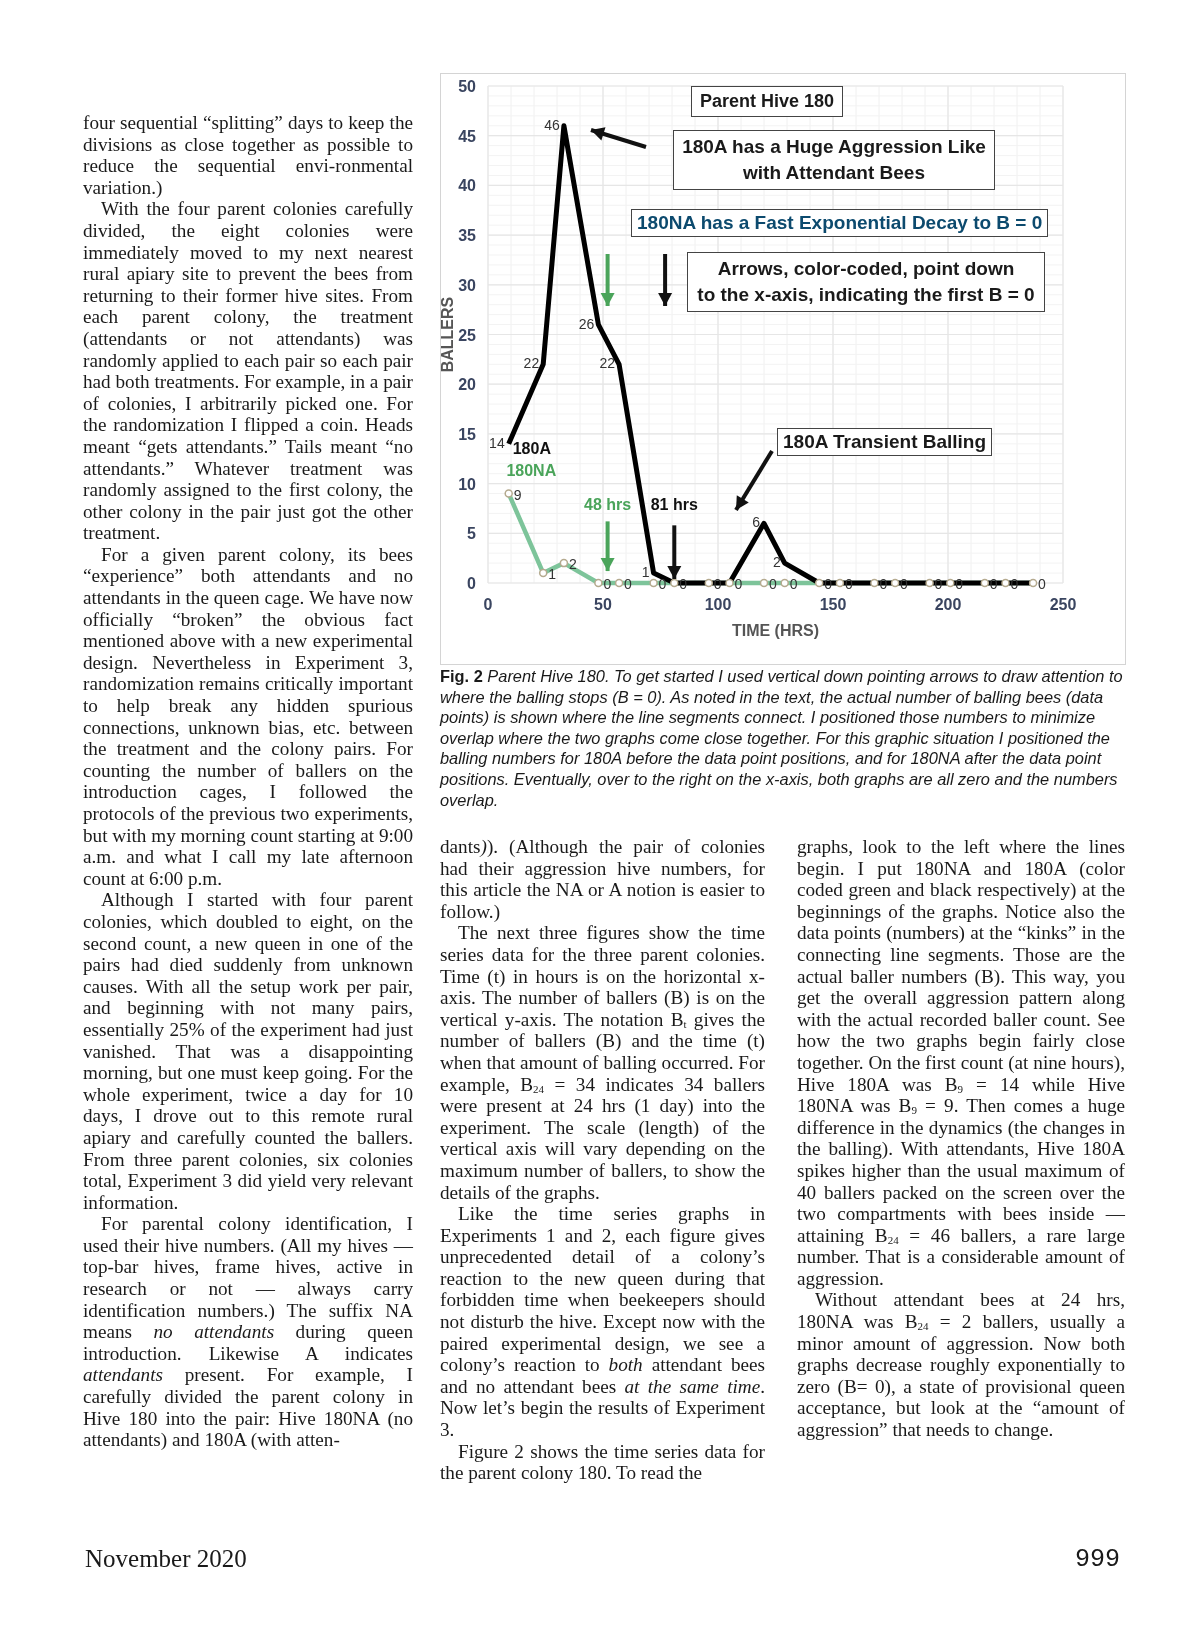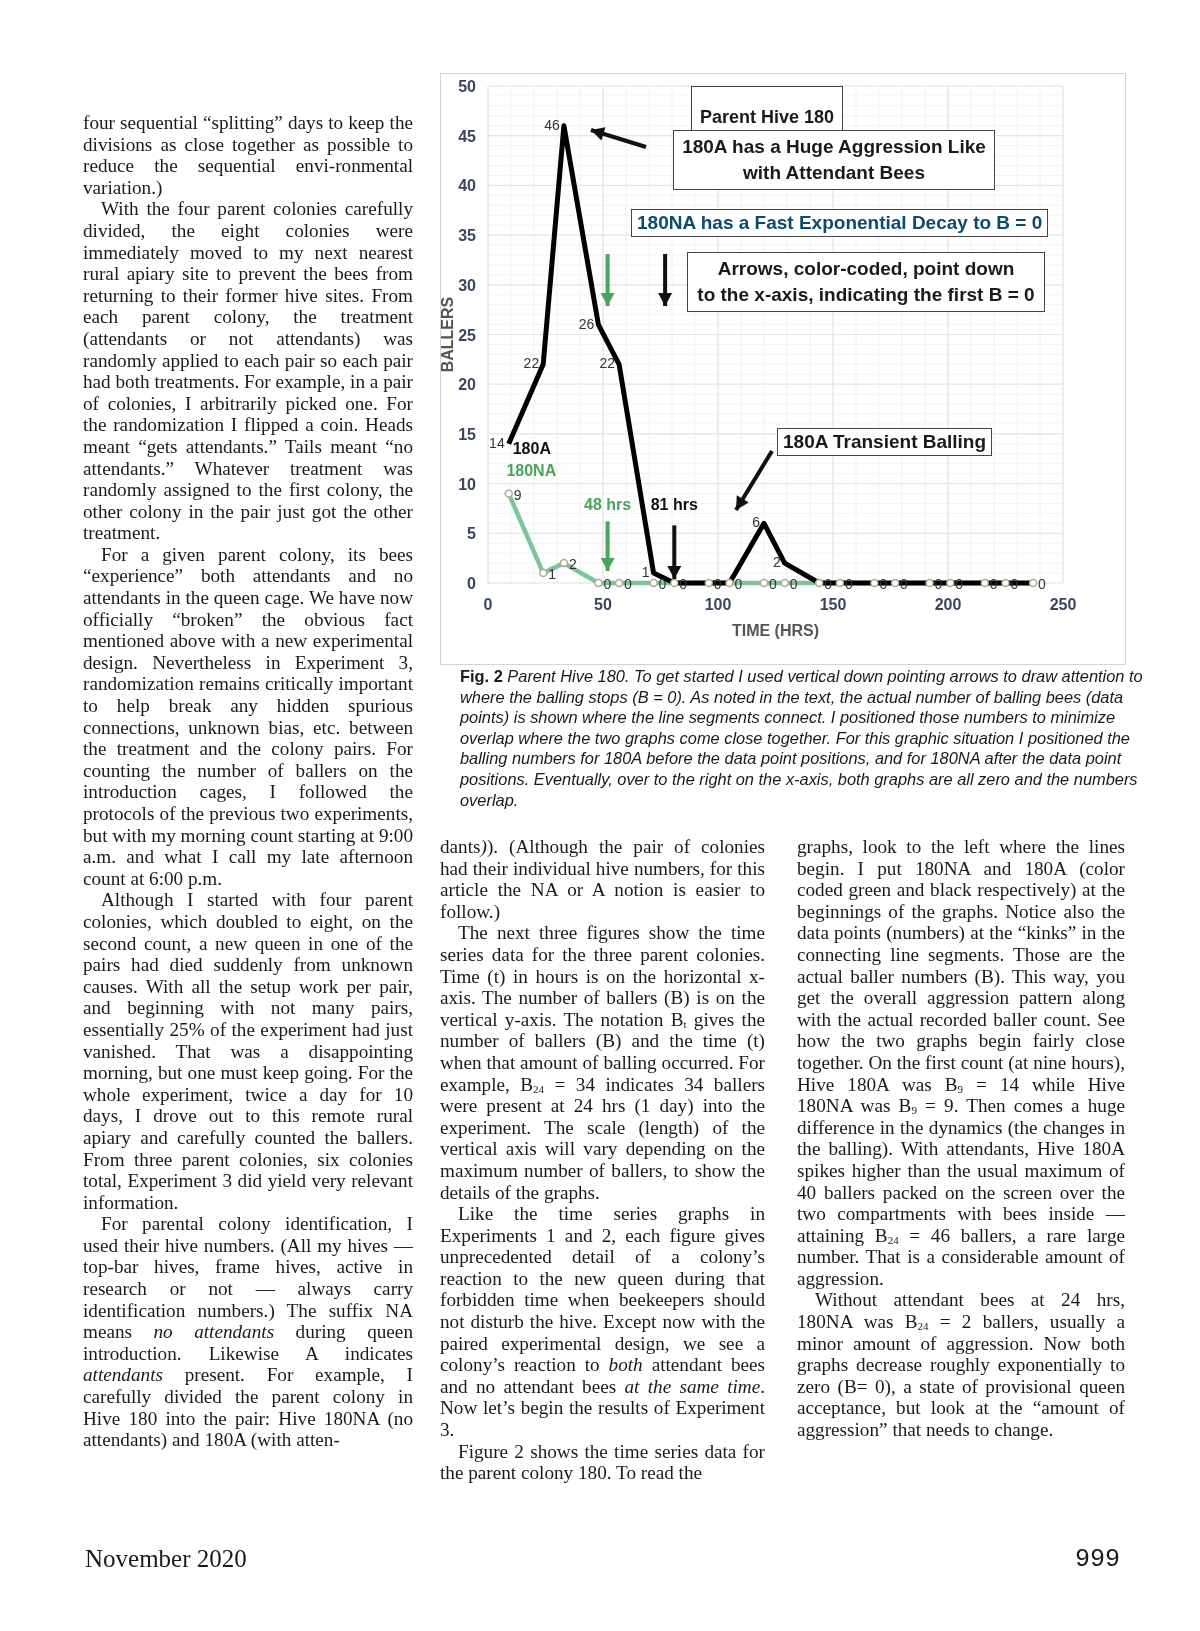--- a/index.html
+++ b/index.html
@@ -7,21 +7,21 @@
   .col { position:absolute; font-family:"Liberation Serif", serif; font-size:19.2px; line-height:21.6px; text-align:justify; }
   .col p { margin:0; text-indent:0; }
   .col p.ind { text-indent:18px; }
   .col em { font-style:italic; }
   sub { font-size:11px; vertical-align:-2px; line-height:0; }
   #col1 { left:83px; top:72px; width:330px;margin-top:40px; }
   #col2 { left:440px; top:836px; width:325px; }
   #col3 { left:797px; top:836px; width:328px; }
   #chart-wrap { position:absolute; left:440px; top:73px; width:684px; height:590px; border:1px solid #d4d4d4; background:#fff; }
   #chart-svg { position:absolute; left:0; top:0; }
-  #caption { position:absolute; left:440px; top:666px; width:684px; font-family:"Liberation Sans", sans-serif; font-size:16.4px; line-height:20.6px; font-style:italic; color:#1a1a1a; text-align:left;margin-left:20px; }
+  #caption { position:absolute; left:440px; top:666px; width:684px; font-family:"Liberation Sans", sans-serif; font-size:16.4px; line-height:20.6px; font-style:italic; color:#1a1a1a; text-align:left; }
   #caption b { font-style:normal; font-weight:bold; }
   #footer-left { position:absolute; left:85px; top:1545px; font-family:"Liberation Serif", serif; font-size:25px; }
   #footer-right { position:absolute; left:1075px; top:1545px; font-family:Liberation Mono, monospace; font-size:25px; }
   .ann { position:absolute; font-family:"Liberation Sans", sans-serif; font-weight:bold; border:1.5px solid #444; background:#fff; text-align:center; white-space:nowrap; }
 </style>
 </head>
 <body>
 
 <div id="col1" class="col">
   <p>four sequential “splitting” days to keep the divisions as close together as possible to reduce the sequential envi-ronmental variation.)</p>
@@ -207,37 +207,37 @@
       <line x1="205" y1="73" x2="150" y2="56" stroke="#111" stroke-width="4"></line>
       <polygon points="150,56 160.35309043683287,66.5268000079207 164.48737822872255,53.15116303416008" fill="#111"></polygon>
       <line x1="166.6" y1="180" x2="166.6" y2="232" stroke="#4aa45a" stroke-width="4"></line>
       <polygon points="166.6,232 173.6,219 159.6,219" fill="#4aa45a"></polygon>
       <line x1="224.1" y1="180" x2="224.1" y2="232" stroke="#111" stroke-width="4"></line>
       <polygon points="224.1,232 231.1,219 217.1,219" fill="#111"></polygon>
       <line x1="331" y1="377" x2="295" y2="436" stroke="#111" stroke-width="4"></line>
       <polygon points="295,436 307.7467153555351,428.5487418750277 295.79576543082226,421.2566368362199" fill="#111"></polygon>
     </svg>
 
-  <div class="ann" style="left:250px;top:12px;padding:20px 8px;font-size:18px;">Parent Hive 180</div>
+  <div class="ann" style="left:250px;top:12px;padding:4px 8px;font-size:18px;">Parent Hive 180</div>
   <div class="ann" style="left:232px;top:56px;width:320px;padding:3px 0;font-size:19px;line-height:26px;white-space:normal;">
     <div>180A has a Huge Aggression Like</div>
     <div>with Attendant Bees</div>
   </div>
   <div class="ann" style="left:190px;top:135px;padding:2px 5px;font-size:19px;color:#0c4a6e;">180NA has a Fast Exponential Decay to B = 0</div>
   <div class="ann" style="left:246px;top:178px;width:356px;padding:3px 0;font-size:19px;line-height:26px;white-space:normal;">
     <div>Arrows, color-coded, point down</div>
     <div>to the x-axis, indicating the first B = 0</div>
   </div>
   <div class="ann" style="left:336px;top:354px;padding:2px 5px;font-size:19px;">180A Transient Balling</div>
 </div>
 
 <div id="caption"><b>Fig. 2</b><span> Parent Hive 180. To get started I used vertical down pointing arrows to draw attention to where the balling stops (B = 0). As noted in the text, the actual number of balling bees (data points) is shown where the line segments connect. I positioned those numbers to minimize overlap where the two graphs come close together. For this graphic situation I positioned the balling numbers for 180A before the data point positions, and for 180NA after the data point positions. Eventually, over to the right on the x-axis, both graphs are all zero and the numbers overlap.</span></div>
 
 <div id="col2" class="col">
-  <p><span>dants</span><em>)</em><span>). (Although the pair of colonies had their individual hive numbers, for this article the NA or A notion is easier to follow.)</span></p>
+  <p><span>dants</span><em>)</em><span>). (Although the pair of colonies had their aggression hive numbers, for this article the NA or A notion is easier to follow.)</span></p>
   <p class="ind"><span>The next three figures show the time series data for the three parent colonies. Time (t) in hours is on the horizontal x-axis. The number of ballers (B) is on the vertical y-axis. The notation B</span><sub>t</sub><span> gives the number of ballers (B) and the time (t) when that amount of balling occurred. For example, B</span><sub>24</sub><span> = 34 indicates 34 ballers were present at 24 hrs (1 day) into the experiment. The scale (length) of the vertical axis will vary depending on the maximum number of ballers, to show the details of the graphs.</span></p>
   <p class="ind"><span>Like the time series graphs in Experiments 1 and 2, each figure gives unprecedented detail of a colony’s reaction to the new queen during that forbidden time when beekeepers should not disturb the hive. Except now with the paired experimental design, we see a colony’s reaction to </span><em>both</em><span> attendant bees and no attendant bees </span><em>at the same time</em><span>. Now let’s begin the results of Experiment 3.</span></p>
   <p class="ind">Figure 2 shows the time series data for the parent colony 180. To read the</p>
 </div>
 
 <div id="col3" class="col">
   <p><span>graphs, look to the left where the lines begin. I put 180NA and 180A (color coded green and black respectively) at the beginnings of the graphs. Notice also the data points (numbers) at the “kinks” in the connecting line segments. Those are the actual baller numbers (B). This way, you get the overall aggression pattern along with the actual recorded baller count. See how the two graphs begin fairly close together. On the first count (at nine hours), Hive 180A was B</span><sub>9</sub><span> = 14 while Hive 180NA was B</span><sub>9</sub><span> = 9. Then comes a huge difference in the dynamics (the changes in the balling). With attendants, Hive 180A spikes higher than the usual maximum of 40 ballers packed on the screen over the two compartments with bees inside — attaining B</span><sub>24</sub><span> = 46 ballers, a rare large number. That is a considerable amount of aggression.</span></p>
   <p class="ind"><span>Without attendant bees at 24 hrs, 180NA was B</span><sub>24</sub><span> = 2 ballers, usually a minor amount of aggression. Now both graphs decrease roughly exponentially to zero (B= 0), a state of provisional queen acceptance, but look at the “amount of aggression” that needs to change.</span></p>
 </div>
 

